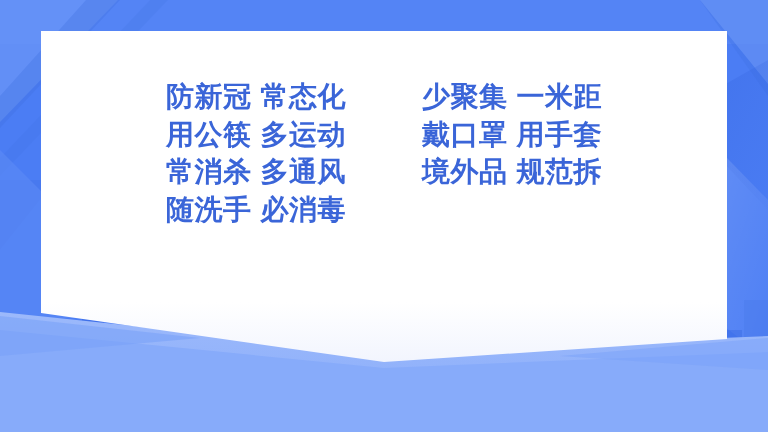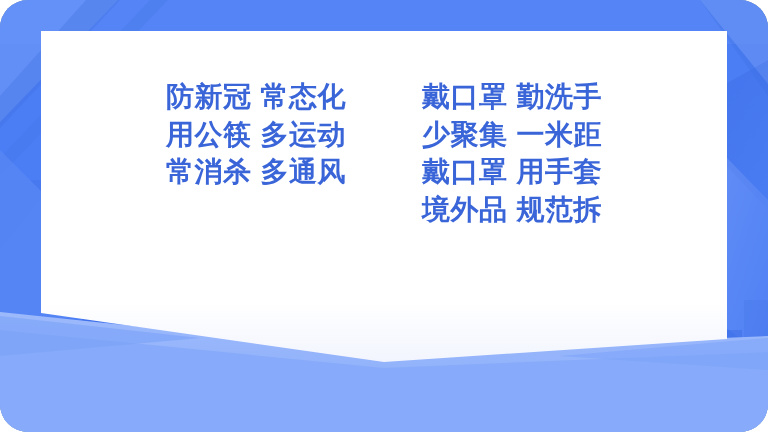--- a/index.html
+++ b/index.html
@@ -7,21 +7,20 @@
     padding: 0;
     background: #ffffff;
   }
   #stage {
     position: relative;
     width: 768px;
     height: 432px;
     overflow: hidden;
     font-family: "DejaVu Sans", "Liberation Sans", sans-serif;
     background: #fde047;
-    border-radius: 28px;
   }
 
   
   .bg-layer {
     position: absolute;
     inset: 0;
     width: 100%;
     height: 100%;
   }
   .bg-svg { display: block; width: 768px; height: 432px; }
@@ -134,26 +133,26 @@
       <div class="slogan-col">
         <div class="slogan-line">
           <span>防新冠</span><span class="gap"></span><span>常态化</span>
         </div>
         <div class="slogan-line">
           <span>用公筷</span><span class="gap"></span><span>多运动</span>
         </div>
         <div class="slogan-line">
           <span>常消杀</span><span class="gap"></span><span>多通风</span>
         </div>
+        <div class="slogan-line">
+          <span>随洗手</span><span class="gap"></span><span>必消毒</span>
+        </div>
       </div>
 
       <div class="slogan-col">
-        <div class="slogan-line">
-          <span>戴口罩</span><span class="gap"></span><span>勤洗手</span>
-        </div>
         <div class="slogan-line">
           <span>少聚集</span><span class="gap"></span><span>一米距</span>
         </div>
         <div class="slogan-line">
           <span>戴口罩</span><span class="gap"></span><span>用手套</span>
         </div>
         <div class="slogan-line">
           <span>境外品</span><span class="gap"></span><span>规范拆</span>
         </div>
       </div>

